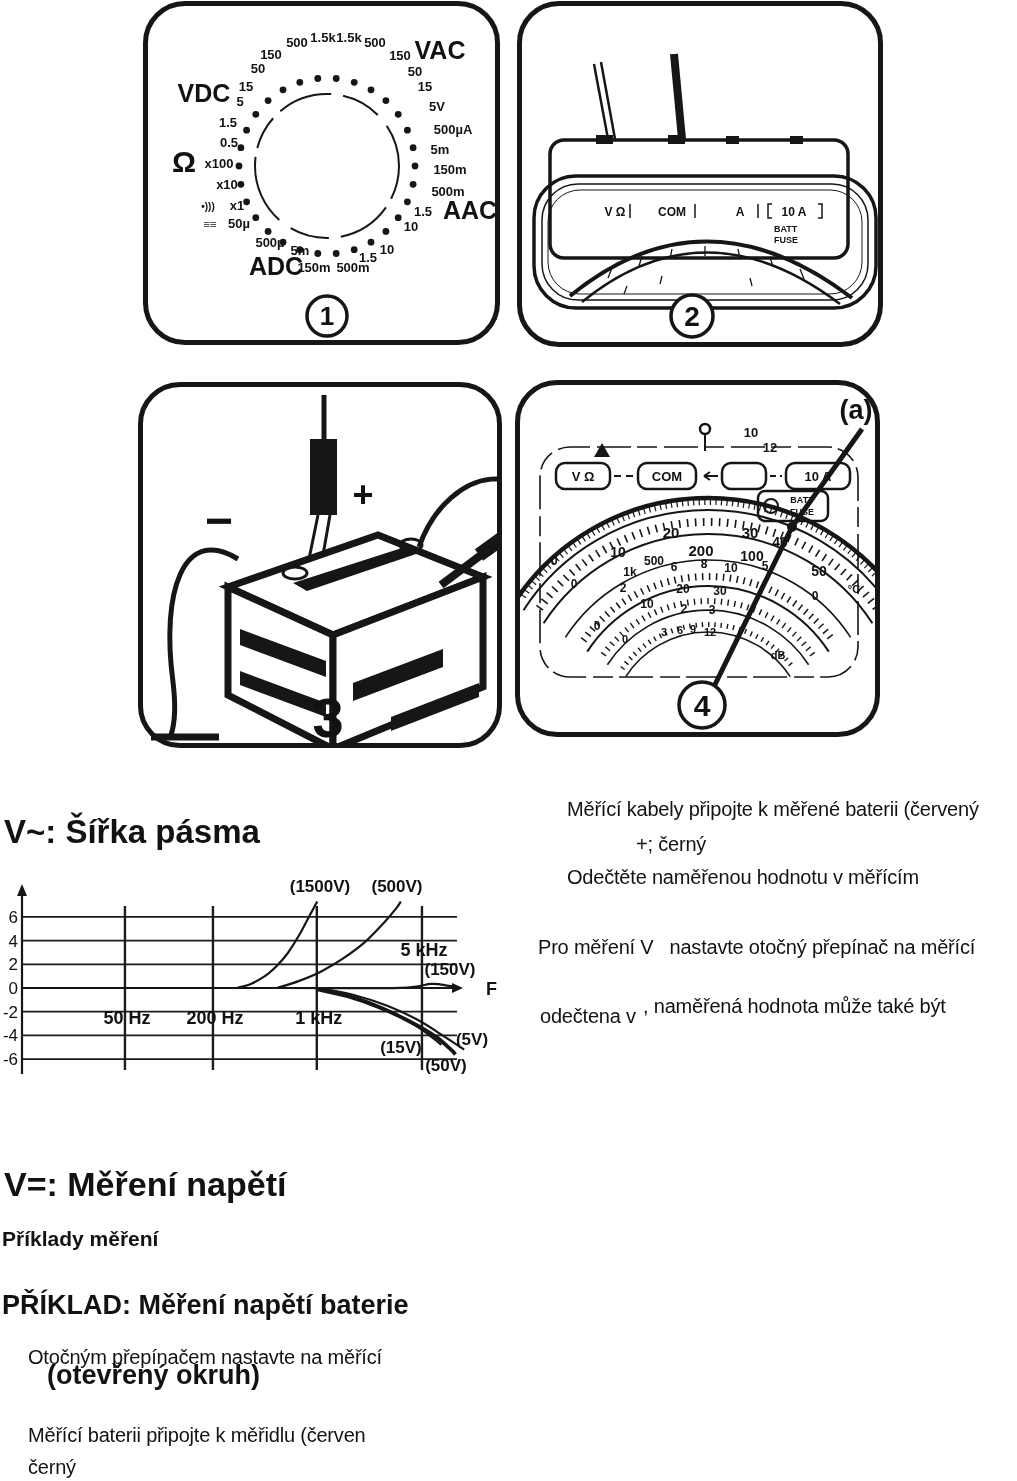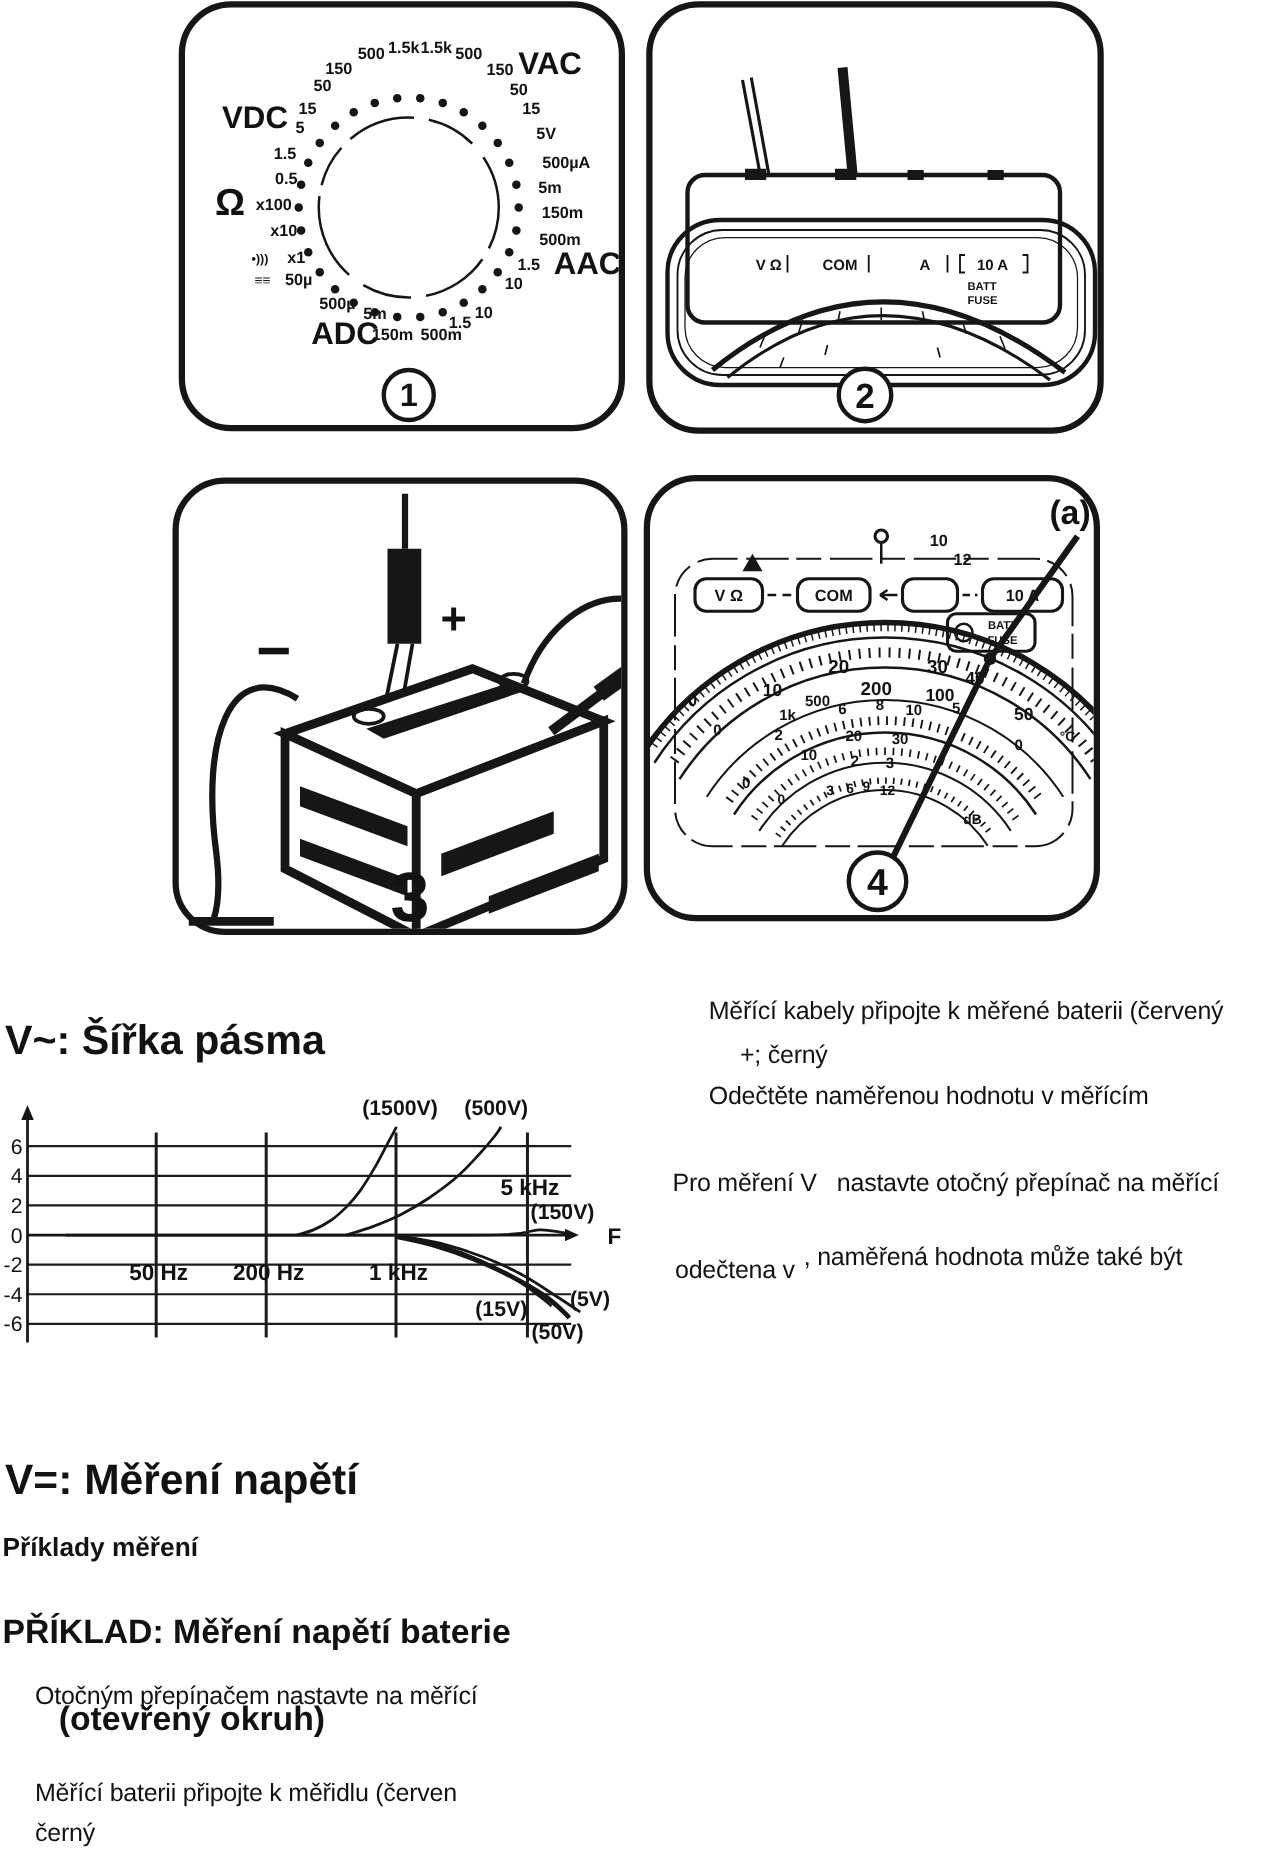--- a/index.html
+++ b/index.html
@@ -537,21 +537,21 @@
       <text x="450" y="97" text-anchor="middle" class="slabel">(150V)</text>
       <path d="M316.8,110.6C321.2,111.5 334.4,113.7 343.2,115.9C352.0,118.2 360.8,120.9 369.6,124.2C378.4,127.6 387.9,131.9 396.0,136.1C404.1,140.2 411.4,144.8 418.0,149.1C424.6,153.4 431.7,159.2 435.6,162.1C439.5,165.1 440.4,166.1 441.3,166.9" class="curve"></path>
       <text x="401" y="175" text-anchor="middle" class="slabel">(15V)</text>
       <path d="M316.8,111.2C321.9,112.4 337.3,115.3 347.6,118.3C357.9,121.3 368.1,124.8 378.4,129.0C388.7,133.1 399.7,138.2 409.2,143.2C418.7,148.1 428.6,153.8 435.6,158.6C442.6,163.3 447.7,168.7 451.0,171.6C454.3,174.6 454.7,175.6 455.4,176.4" class="curve thick"></path>
       <text x="446" y="193" text-anchor="middle" class="slabel">(50V)</text>
       <path d="M316.8,110.0C322.7,111.1 340.3,113.6 352.0,116.5C363.7,119.5 376.2,123.5 387.2,127.8C398.2,132.0 408.5,136.9 418.0,142.0C427.5,147.1 436.7,153.6 444.4,158.6C452.1,163.5 460.9,169.4 464.2,171.6" class="curve"></path>
       <text x="472" y="167" text-anchor="middle" class="slabel">(5V)</text>
     </svg>
 
   <div class="line" style="left:567px;top:798px;text-align:center;">Měřící kabely připojte k měřené baterii (červený</div>
-  <div class="line" style="left:592px;top:833px;text-align:center;">+; černý</div>
+  <div class="line" style="left:636px;top:833px;text-align:center;">+; černý</div>
   <div class="line" style="left:567px;top:866px;">Odečtěte naměřenou hodnotu v měřícím</div>
   <div class="line" style="left:538px;top:936px;">Pro měření V   nastavte otočný přepínač na měřící</div>
   <div class="line" style="left:643px;top:971px;margin-top:24px;">, naměřená hodnota může také být</div>
   <div class="line" style="left:540px;top:1005px;">odečtena v</div>
 
   <h1 class="h-volt">V=: Měření napětí</h1>
   <h2 class="h-ex">Příklady měření</h2>
   <h3 class="h-exam"><span>PŘÍKLAD: Měření napětí baterie</span><br>
       <span>(otevřený okruh)</span></h3>
   <div class="line" style="left:28px;top:1346px;">Otočným přepínačem nastavte na měřící</div>

